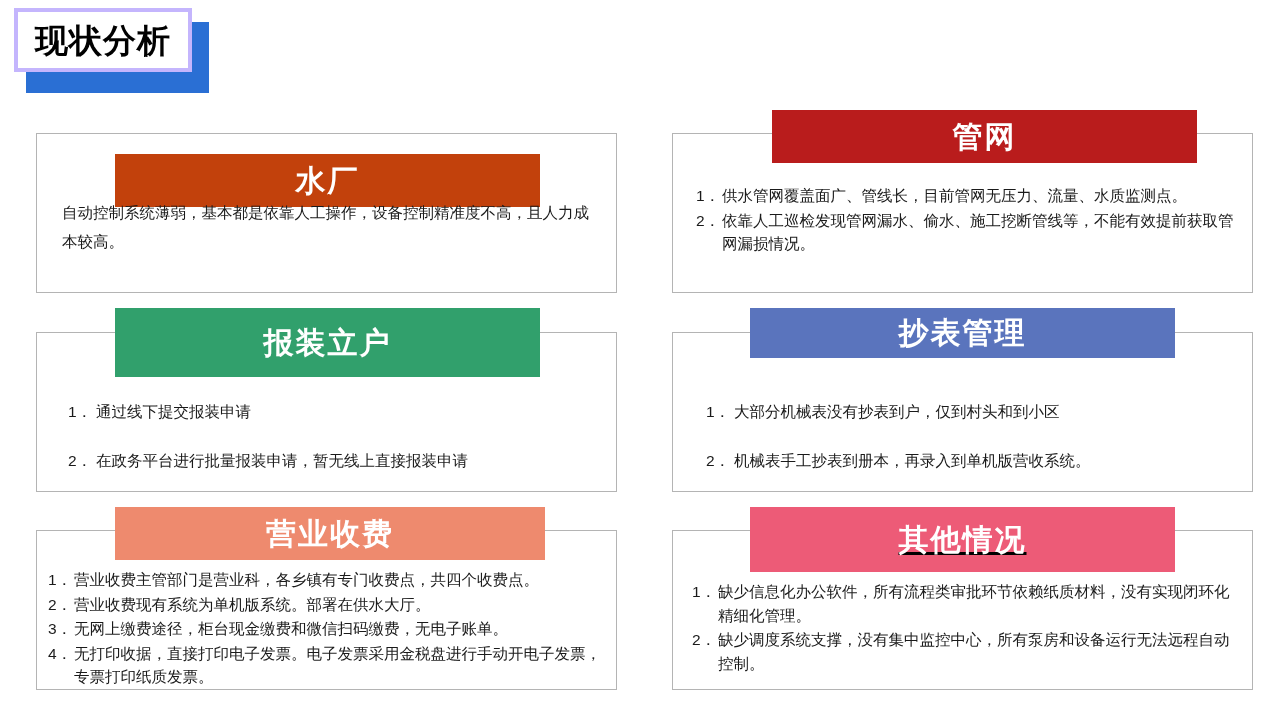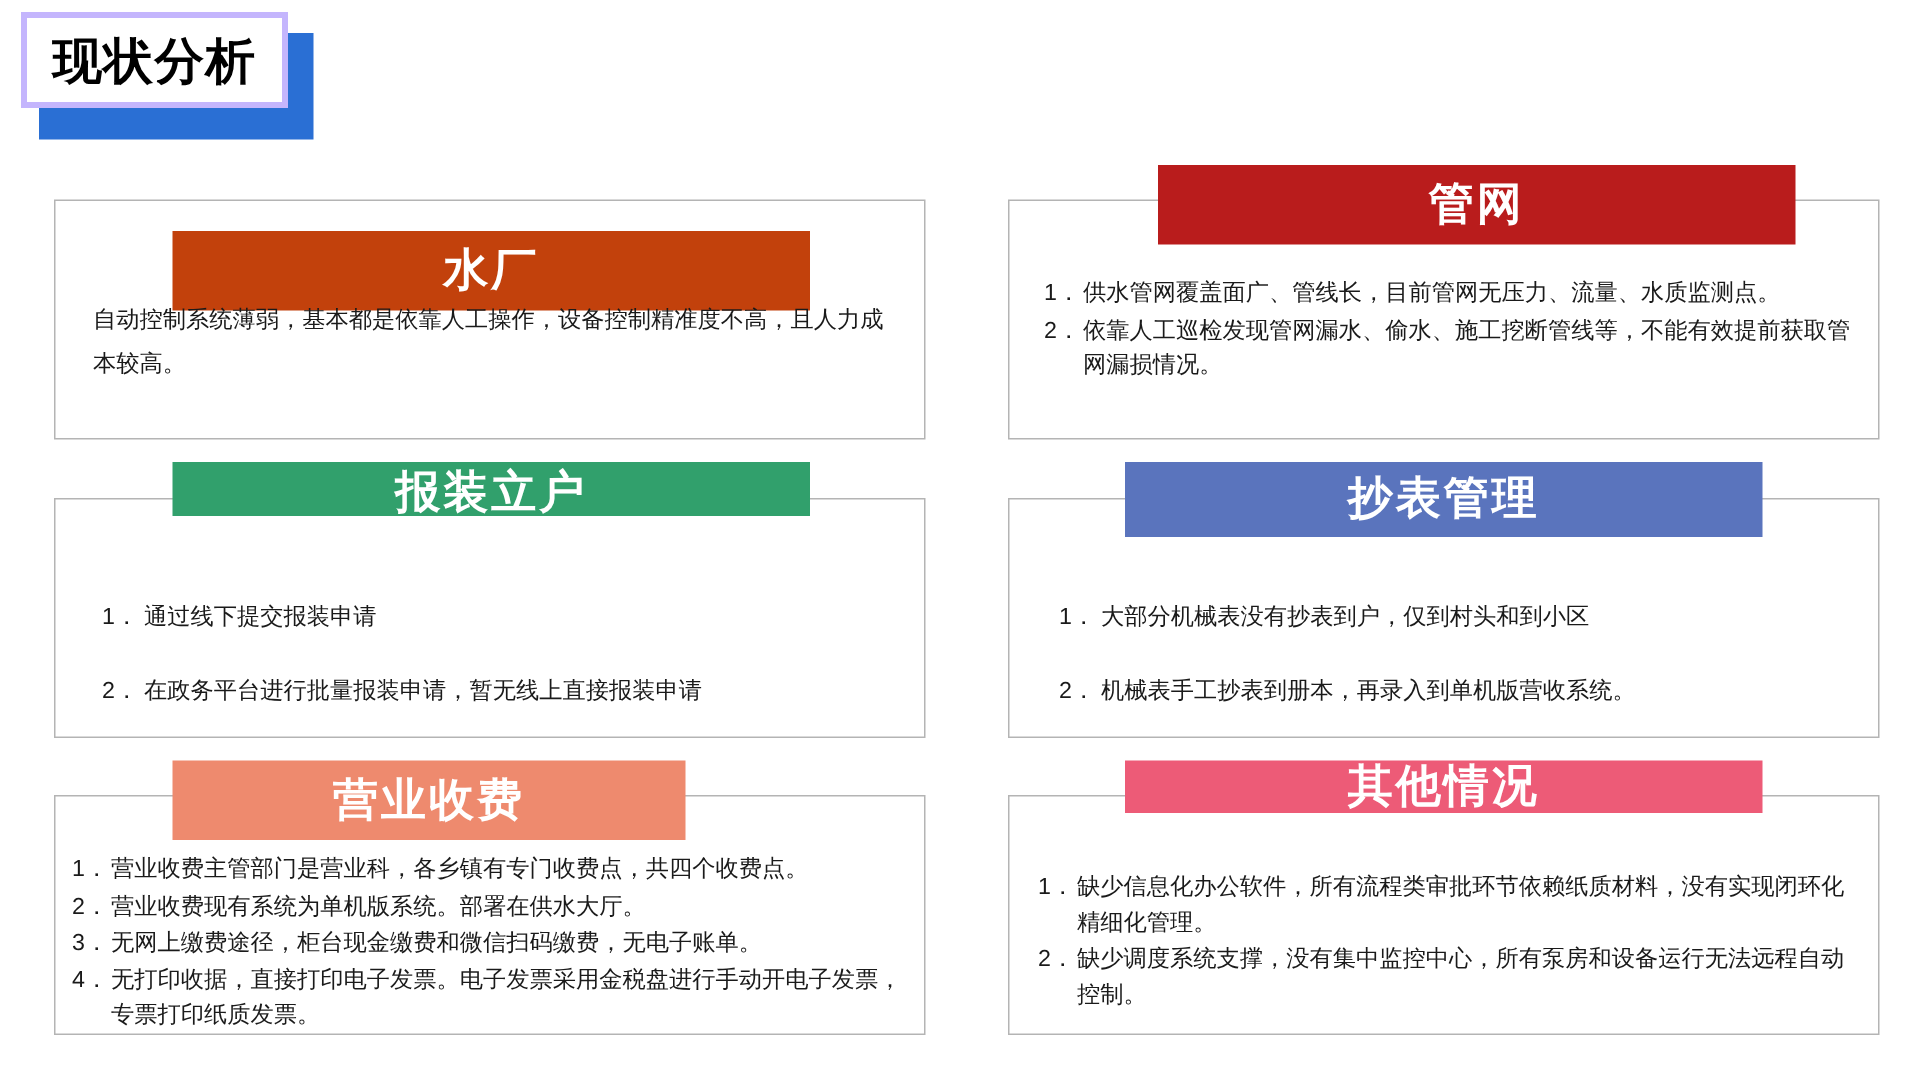--- a/index.html
+++ b/index.html
@@ -177,21 +177,21 @@
         <span>供水管网覆盖面广、管线长，目前管网无压力、流量、水质监测点。</span>
       </li>
       <li>
         <span class="num">2．</span>
         <span>依靠人工巡检发现管网漏水、偷水、施工挖断管线等，不能有效提前获取管网漏损情况。</span>
       </li>
     </ol>
   </div>
 
   <div class="card" style="left:36px; top:332px; width:581px; height:160px;"></div>
-  <div class="card-banner" style="left:115px; top:308px; width:425px; height:36px; background:#31a06c;align-items:flex-end;">
+  <div class="card-banner" style="left:115px; top:308px; width:425px; height:69px; background:#31a06c;">
     <span class="card-banner-title">报装立户</span>
   </div>
   <div class="card-body" style="left:68px; top:400px; width:540px;">
     <ol class="loose">
       <li>
         <span class="num">1．</span>
         <span>通过线下提交报装申请</span>
       </li>
       <li>
         <span class="num">2．</span>
@@ -211,21 +211,21 @@
         <span>大部分机械表没有抄表到户，仅到村头和到小区</span>
       </li>
       <li>
         <span class="num">2．</span>
         <span>机械表手工抄表到册本，再录入到单机版营收系统。</span>
       </li>
     </ol>
   </div>
 
   <div class="card" style="left:36px; top:530px; width:581px; height:160px;"></div>
-  <div class="card-banner" style="left:115px; top:507px; width:342px; height:53px; background:#ee8a6e;">
+  <div class="card-banner" style="left:115px; top:507px; width:430px; height:53px; background:#ee8a6e;">
     <span class="card-banner-title">营业收费</span>
   </div>
   <div class="card-body" style="left:48px; top:568px; width:560px;">
     <ol class="tight">
       <li>
         <span class="num">1．</span>
         <span>营业收费主管部门是营业科，各乡镇有专门收费点，共四个收费点。</span>
       </li>
       <li>
         <span class="num">2．</span>
@@ -236,21 +236,21 @@
         <span>无网上缴费途径，柜台现金缴费和微信扫码缴费，无电子账单。</span>
       </li>
       <li>
         <span class="num">4．</span>
         <span>无打印收据，直接打印电子发票。电子发票采用金税盘进行手动开电子发票，专票打印纸质发票。</span>
       </li>
     </ol>
   </div>
 
   <div class="card" style="left:672px; top:530px; width:581px; height:160px;"></div>
-  <div class="card-banner" style="left:750px; top:507px; width:425px; height:35px; background:#ed5b77;">
+  <div class="card-banner" style="left:750px; top:507px; width:425px; height:65px; background:#ed5b77;text-decoration:underline;">
     <span class="card-banner-title">其他情况</span>
   </div>
   <div class="card-body" style="left:692px; top:580px; width:546px;">
     <ol class="tight">
       <li>
         <span class="num">1．</span>
         <span>缺少信息化办公软件，所有流程类审批环节依赖纸质材料，没有实现闭环化精细化管理。</span>
       </li>
       <li>
         <span class="num">2．</span>

